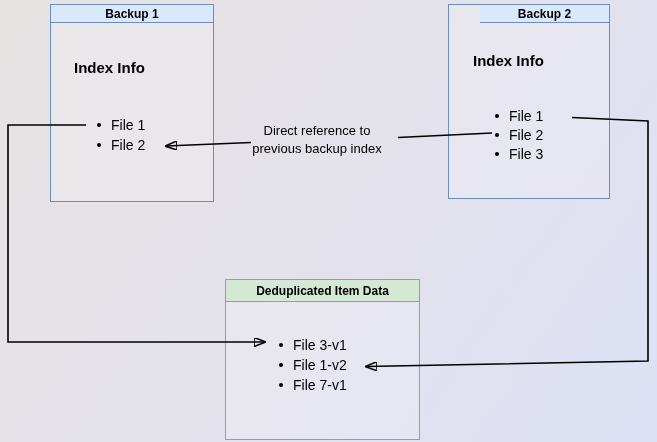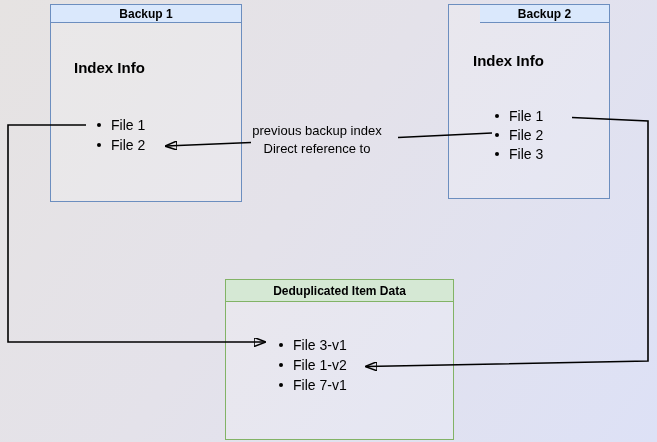--- a/index.html
+++ b/index.html
@@ -16,23 +16,23 @@
     font-size:12px; font-weight:bold; border-bottom:1.5px solid;
   }
   .blue  .hdr { height:17px; background:#dae8fc; border-bottom-color:#6c8ebf; }
   .green .hdr { height:21px; background:#d5e8d4; border-bottom-color:#82b366; }
   .section-label { position:absolute; font-size:15px; line-height:16px; white-space:nowrap;font-weight:bold; }
   ul.file-list { position:absolute; margin:0; padding:0; list-style:none; }
   ul.file-list li { display:flex; align-items:center; gap:10px; font-size:14px; white-space:nowrap; }
   .row20 li { height:20px; }
   .row19 li { height:19px; }
   .dot { width:4px; height:4px; border-radius:50%; background:#000; flex:0 0 auto; }
-  #backup1 { left:50px;  top:4px;   width:192px; height:198px; }
+  #backup1 { left:50px;  top:4px;   width:164px; height:198px; }
   #backup2 { left:448px; top:4px;   width:162px; height:195px;padding-left:31px; }
-  #dedup   { left:225px; top:279px; width:229px; height:161px; }
+  #dedup   { left:225px; top:279px; width:195px; height:161px; }
   #backup1 .section-label { left:23px; top:55px; }
   #backup2 .section-label { left:24px; top:48px; }
   #backup1 ul { left:46px; top:110px; }
   #backup2 ul { left:46px; top:101px; }
   #dedup   ul { left:53px; top:55px; }
   .edge-label {
     position:absolute; left:242px; top:122px; width:150px;
     text-align:center; font-size:13px; line-height:18px; z-index:4; white-space:nowrap;
   }
   svg.edges { position:absolute; left:0; top:0; z-index:5; pointer-events:none; }
@@ -89,22 +89,22 @@
         <span>File 1-v2</span>
       </li>
       <li>
         <span class="dot"></span>
         <span>File 7-v1</span>
       </li>
     </ul>
   </div>
 
   <div class="edge-label">
+    <div>Direct reference to</div>
     <div>previous backup index</div>
-    <div>Direct reference to</div>
   </div>
 
   <svg class="edges" width="657" height="442" viewBox="0 0 657 442">
     <defs>
       <marker id="arrowhead" markerUnits="userSpaceOnUse" markerWidth="12" markerHeight="9" refX="11" refY="4.5" orient="auto">
         <path d="M0,0 L12,4.5 L0,9 Z" fill="#000" stroke="none"></path>
       </marker>
     </defs>
     <path d="M492,133 L398,137.5"></path>
     <path d="M251,142.5 L166,146" marker-end="url(#arrowhead)"></path>

